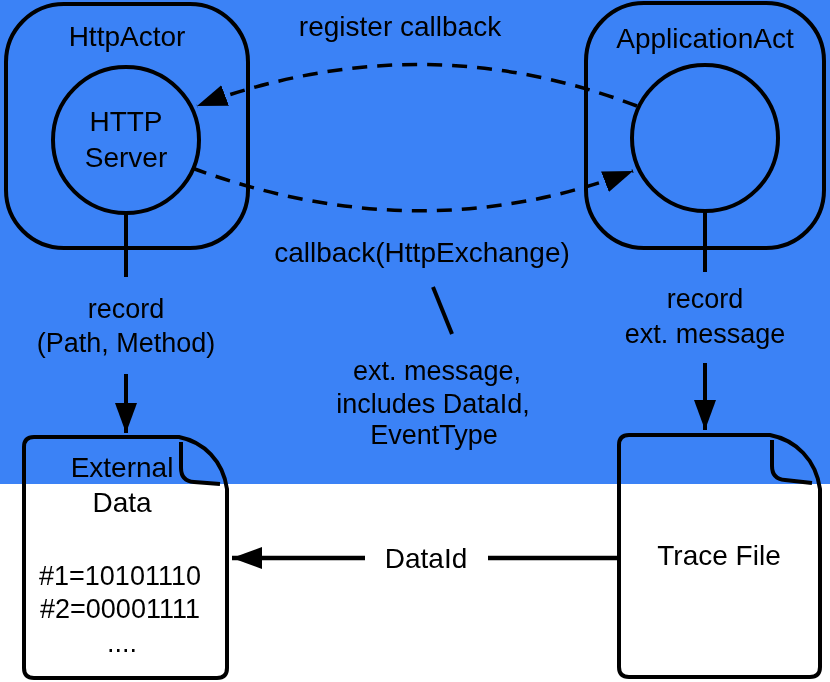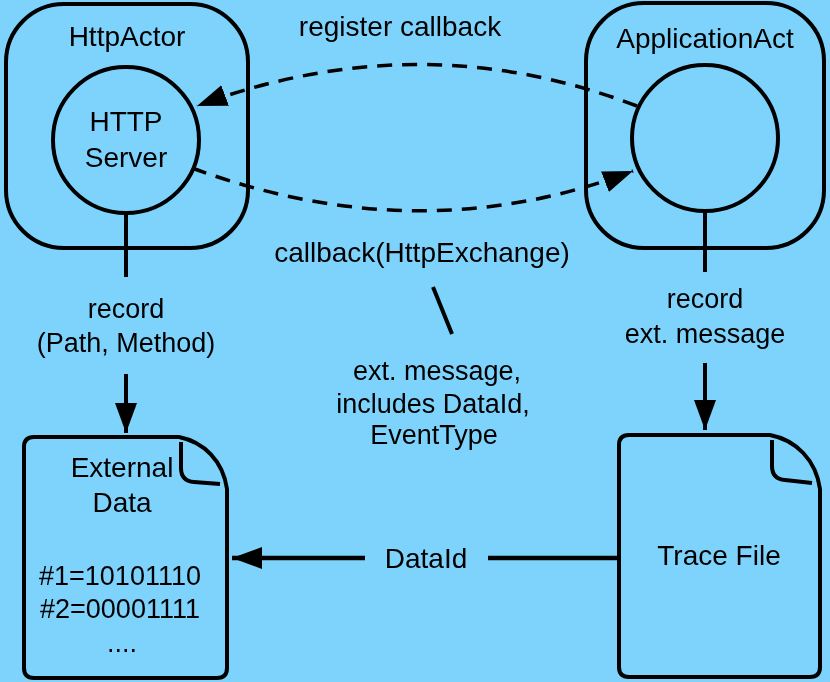--- a/index.html
+++ b/index.html
@@ -5,23 +5,23 @@
   html, body {
     margin: 0;
     padding: 0;
     background: #ffffff;
     width: 830px;
     height: 682px;
     overflow: hidden;
   }
   .canvas-wrap {
     width: 830px;
-    height: 682px;
+    height: 484px;
     position: relative;
-    background: #7dd3fc;
+    background: #3b82f6;
   }
   svg {
     display: block;
   }
   .shape {
     fill: none;
     stroke: #000000;
     stroke-width: 4;
     stroke-linecap: butt;
     stroke-linejoin: round;

